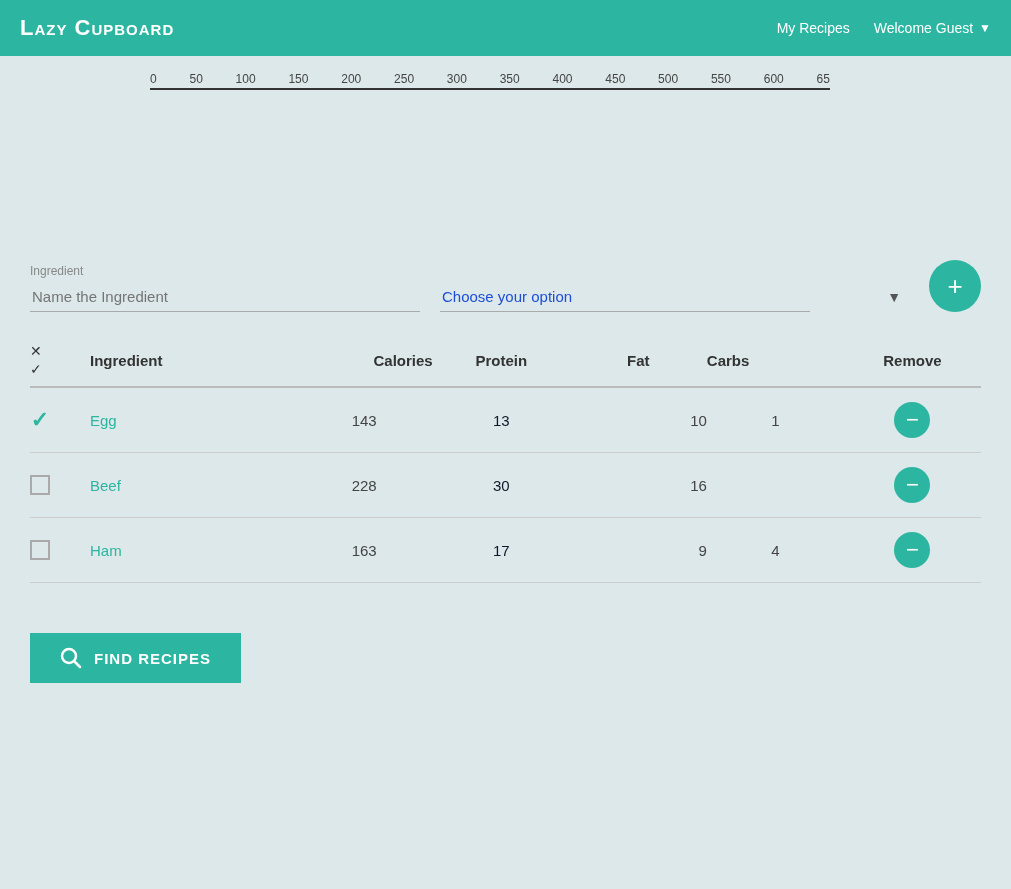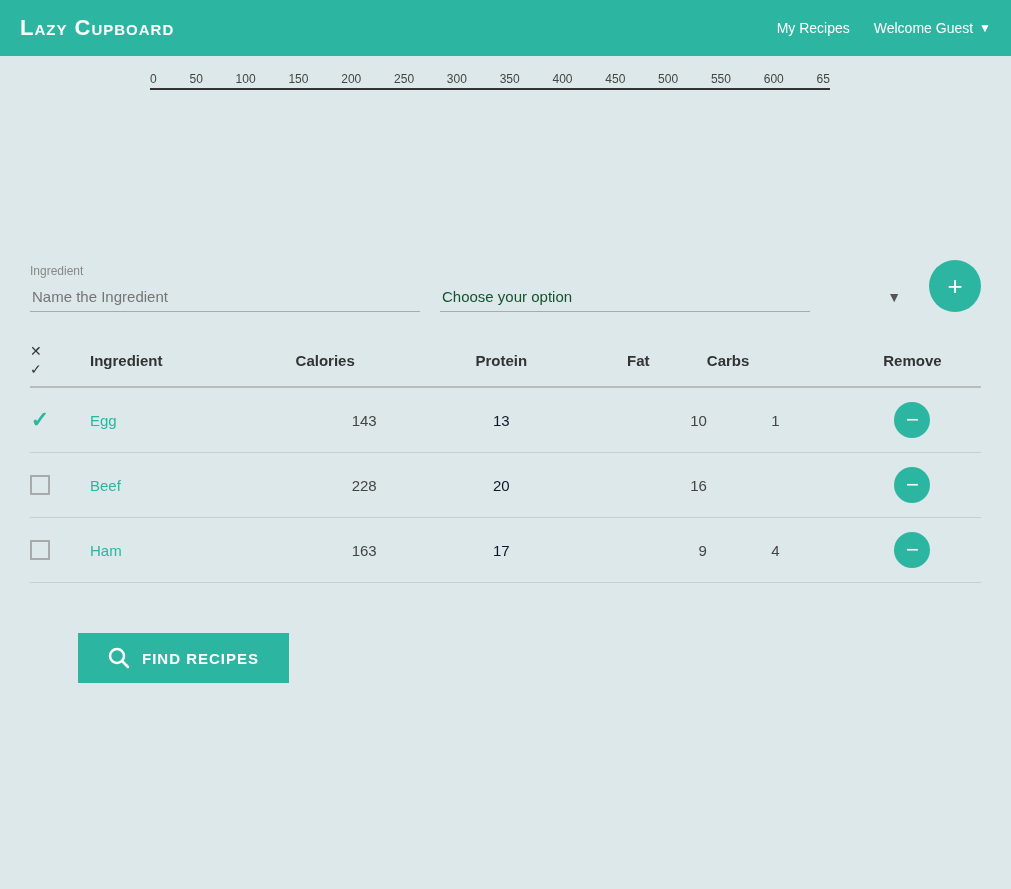--- a/index.html
+++ b/index.html
@@ -124,21 +124,21 @@
       flex-direction: column;
       gap: 4px;
       flex: 1;
     }
     .form-select {
       border: none;
       border-bottom: 1px solid #aaa;
       background: transparent;
       padding: 6px 2px;
       font-size: 15px;
-      color: #14532d;
+      color: #1d4ed8;
       width: 370px;
       outline: none;
       appearance: none;
       -webkit-appearance: none;
       cursor: pointer;
     }
     .select-wrapper {
       position: relative;
       display: inline-block;
     }
@@ -174,21 +174,21 @@
       width: 100%;
     }
     .table-header-row {
       display: flex;
       align-items: center;
       border-bottom: 2px solid #bbb;
       padding-bottom: 8px;
     }
     .col-check { width: 60px; }
     .col-ingredient { flex: 1.5; font-weight: bold; font-size: 15px; }
-    .col-calories { flex: 1; font-weight: bold; font-size: 15px; text-align: left; }
+    .col-calories { flex: 1; font-weight: bold; font-size: 15px; text-align: right; }
     .col-protein { flex: 1; font-weight: bold; font-size: 15px; text-align: center; }
     .col-fat { flex: 1; font-weight: bold; font-size: 15px; text-align: center; }
     .col-carbs { flex: 1; font-weight: bold; font-size: 15px; }
     .col-remove { flex: 1; font-weight: bold; font-size: 15px; text-align: center; }
 
     .expand-icon {
       font-size: 14px;
       color: #333;
       cursor: pointer;
     }
@@ -250,21 +250,20 @@
       border: none;
       padding: 14px 30px;
       font-size: 15px;
       font-weight: bold;
       letter-spacing: 1px;
       cursor: pointer;
       display: flex;
       align-items: center;
       gap: 12px;
       text-transform: uppercase;
-      margin-left: 48px;
     }
   </style>
 </head>
 <body>
 
 <header class="header">
   <div class="header-logo">Lazy Cupboard</div>
   <nav class="header-nav">
     <a class="header-nav-link">My Recipes</a>
     <div class="header-nav-dropdown">
@@ -350,21 +349,21 @@
         </button>
       </div>
     </div>
 
     <div class="table-data-row">
       <div class="cell-check">
         <div class="checkbox"></div>
       </div>
       <div class="cell-ingredient">Beef</div>
       <div class="cell-calories">228</div>
-      <div class="cell-protein">20</div>
+      <div class="cell-protein">30</div>
       <div class="cell-fat">16</div>
       <div class="cell-carbs"></div>
       <div class="cell-remove">
         <button class="remove-btn">
           <span>−</span>
         </button>
       </div>
     </div>
 
     <div class="table-data-row">

